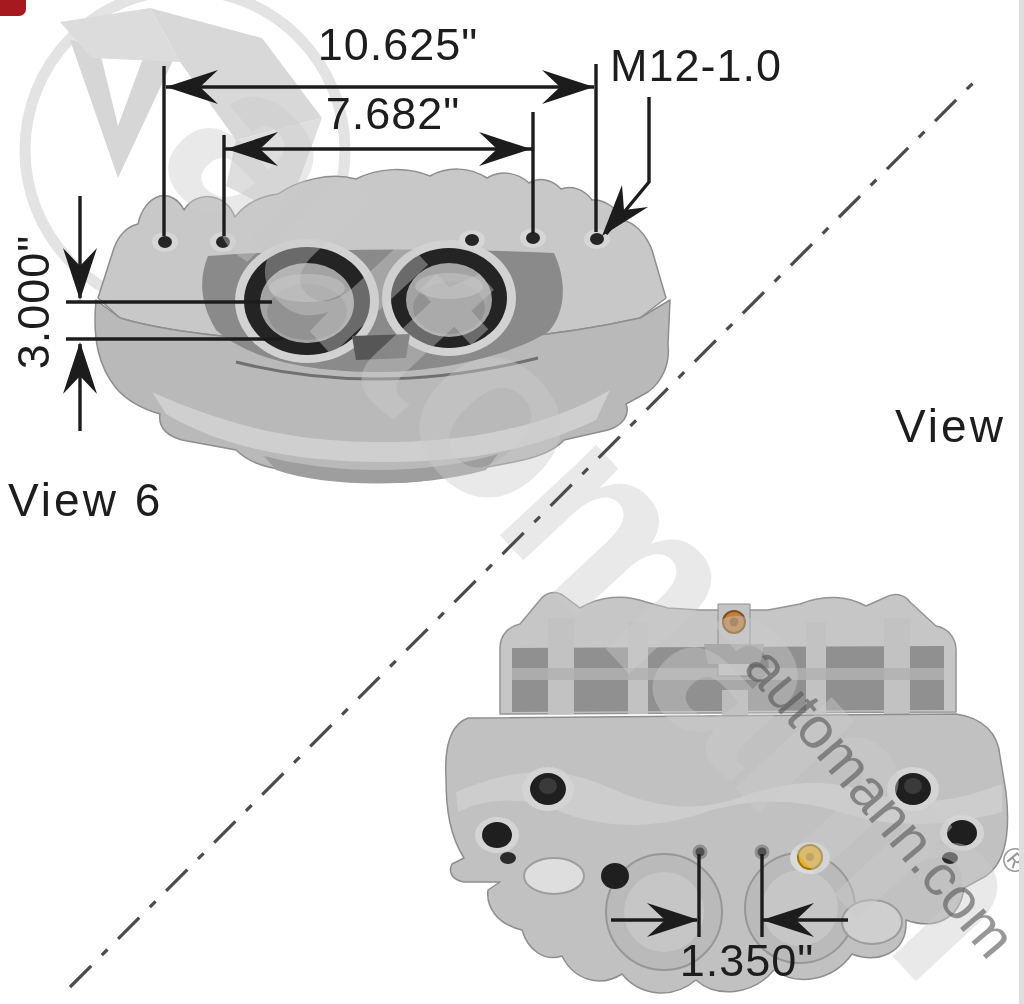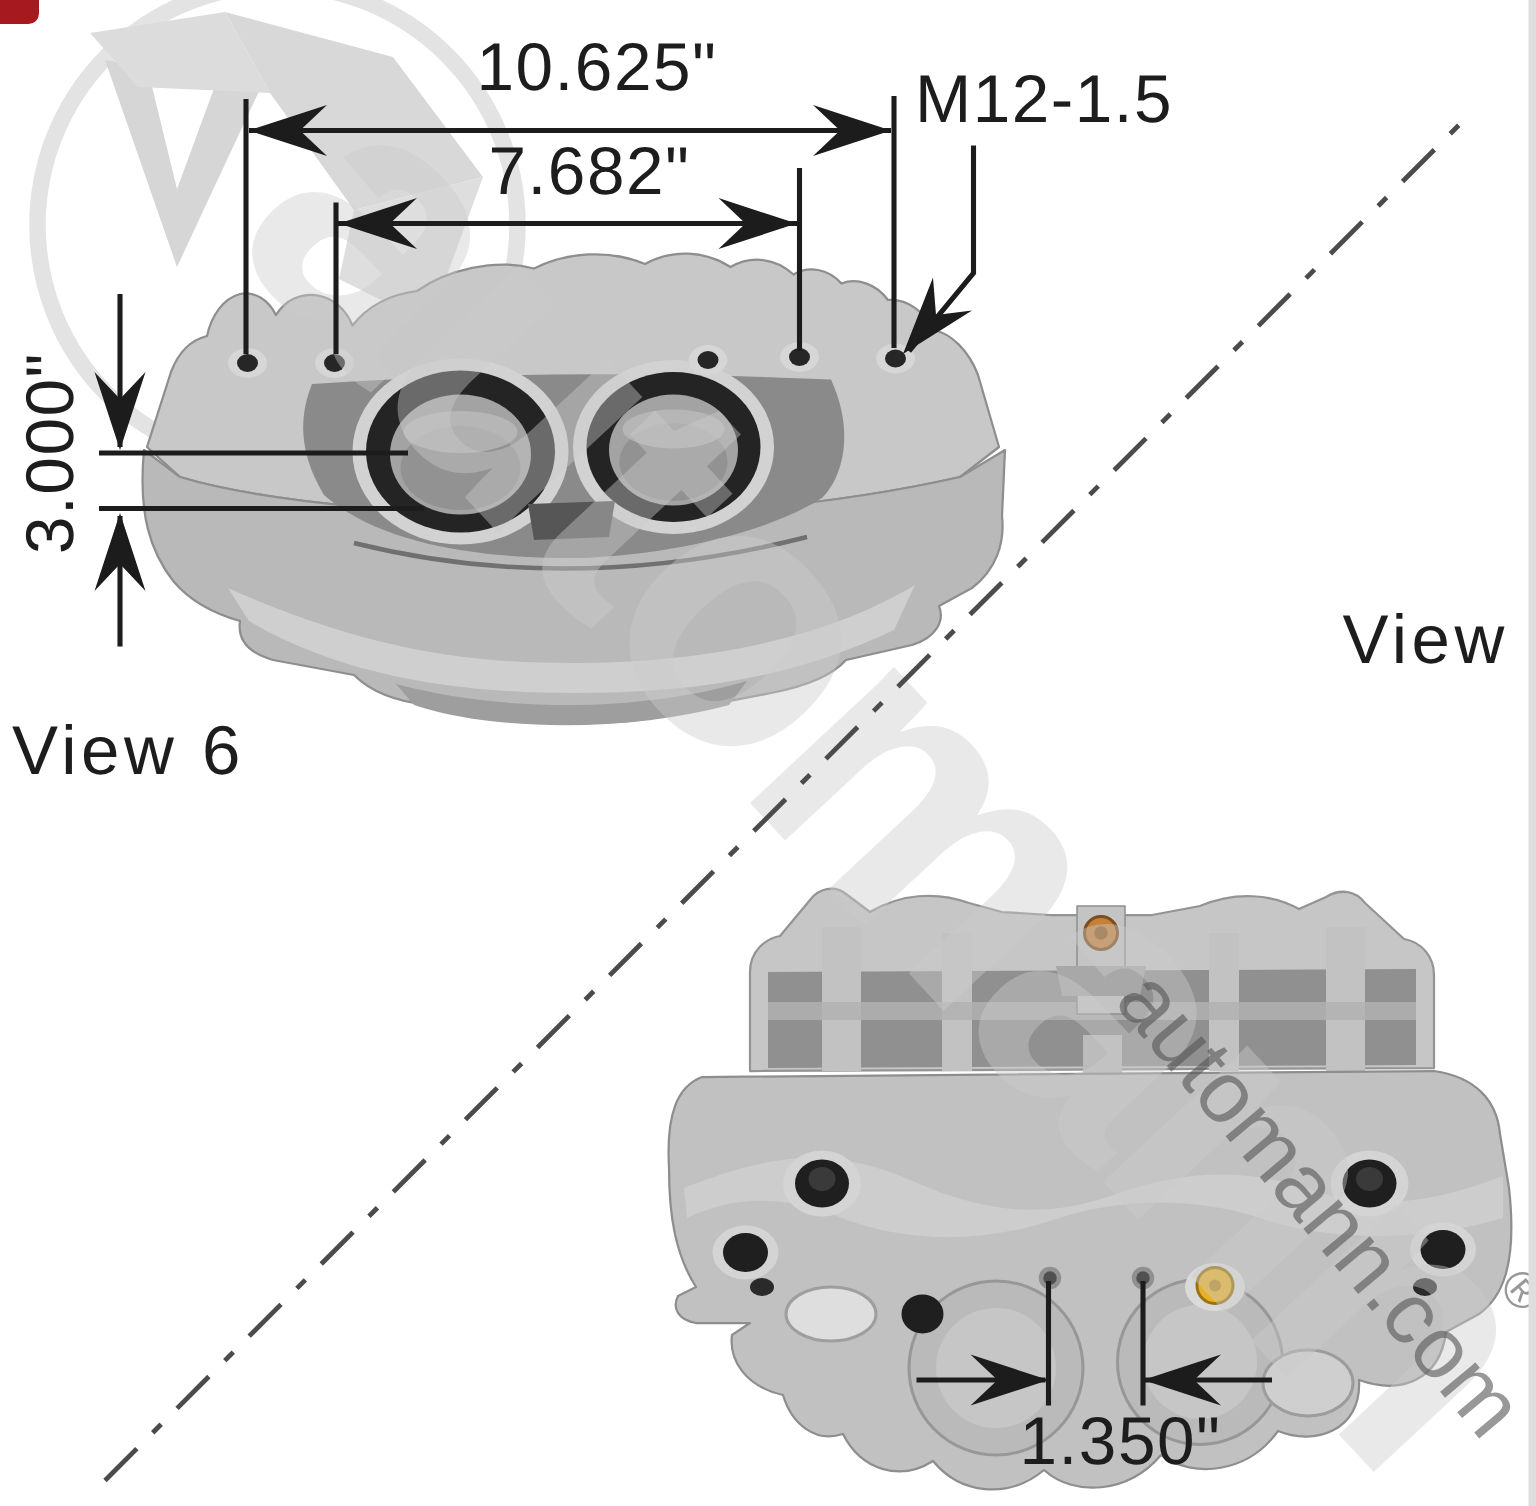--- a/index.html
+++ b/index.html
@@ -197,21 +197,21 @@
       <polygon points="602,236 648,207 624,210 622,185"></polygon>
       <polygon points="699,920 647,937 665,920 647,903"></polygon>
       <polygon points="762,920 814,903 796,920 814,937"></polygon>
     </g>
   </svg>
 
   <div class="dim-label" style="left:398px;top:22px;transform:translateX(-50%);">10.625"</div>
 
   <div class="dim-label" style="left:393px;top:91px;transform:translateX(-50%);">7.682"</div>
 
-  <div class="dim-label" style="left:610px;top:43px;">M12-1.5</div>
+  <div class="dim-label" style="left:610px;top:43px;">M12-1.0</div>
 
   <div class="dim-label" style="left:33px;top:302px;transform:translate(-50%,-50%) rotate(-90deg);">3.000"</div>
 
   <div class="dim-label" style="left:747px;top:938px;transform:translateX(-50%);">1.350"</div>
 
   <div class="view-label" style="left:8px;top:477px;">View 6</div>
 
   <div class="view-label" style="left:895px;top:403px;">View 2</div>
 
   <div id="right-edge-strip"></div>

